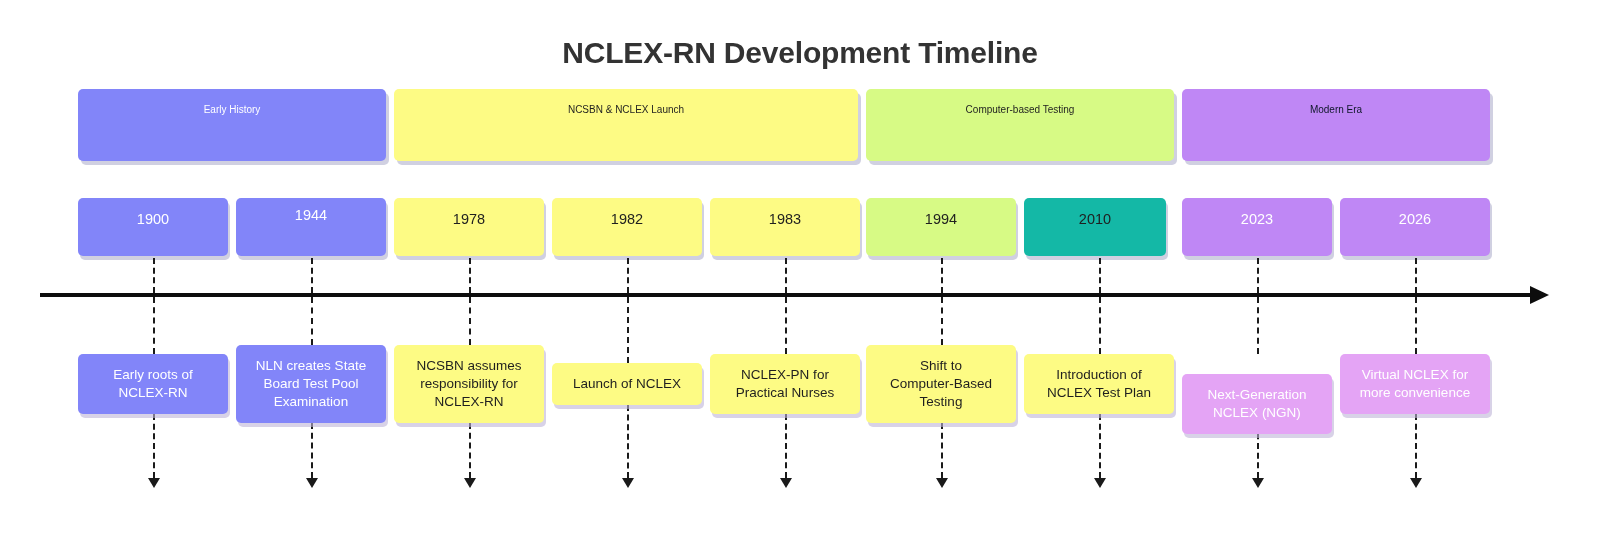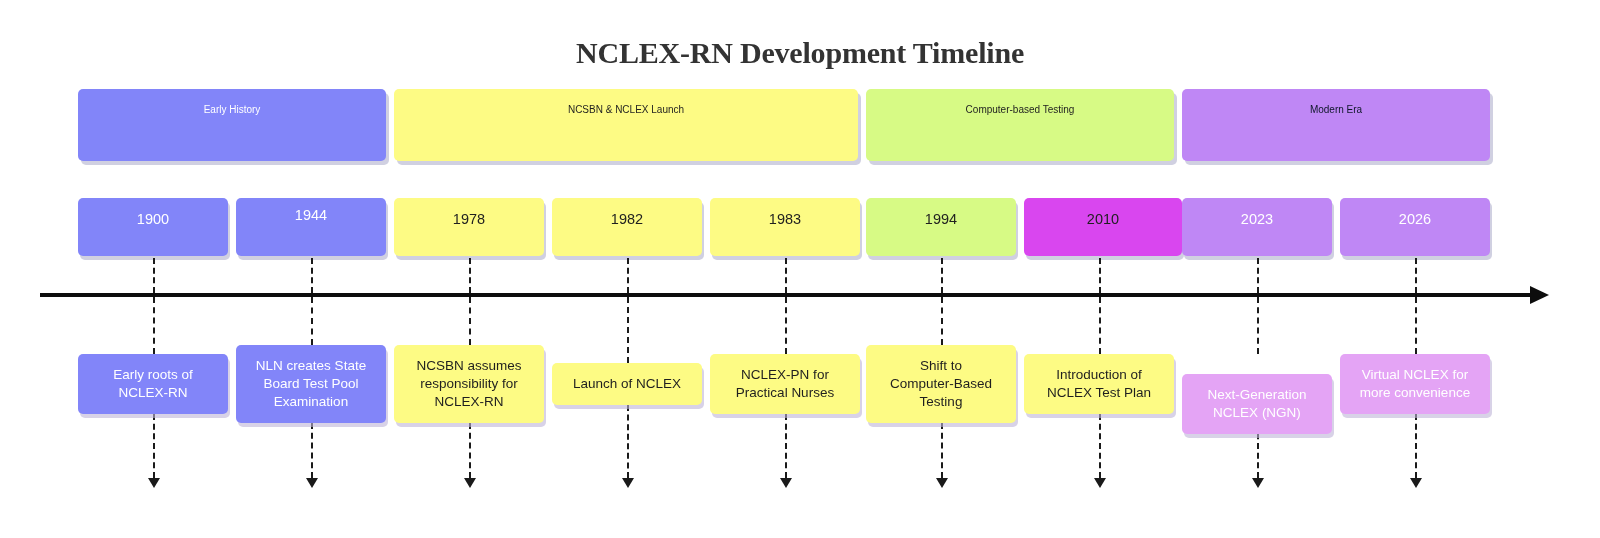--- a/index.html
+++ b/index.html
@@ -24,21 +24,20 @@
   #timeline-title {
     position: absolute;
     top: 36px;
     left: 0;
     width: 1600px;
     text-align: center;
     font-size: 30px;
     font-weight: bold;
     color: #333333;
     letter-spacing: -0.2px;
-    font-family: Liberation Serif, serif;
   }
 
   
   #sections-row {
     position: absolute;
     top: 89px;
     left: 0;
     width: 1600px;
     height: 75px;
   }
@@ -187,21 +186,21 @@
       </div>
       <div class="year-box" style="left: 552px; width: 150px; background: rgb(253, 251, 132);">
         <div class="year-label" style="color: rgb(31, 31, 31);">1982</div>
       </div>
       <div class="year-box" style="left: 710px; width: 150px; background: rgb(253, 251, 132);">
         <div class="year-label" style="color: rgb(31, 31, 31);">1983</div>
       </div>
       <div class="year-box" style="left: 866px; width: 150px; background: rgb(215, 250, 133);">
         <div class="year-label" style="color: rgb(31, 31, 31);">1994</div>
       </div>
-      <div class="year-box" style="left: 1024px; width: 158px; background: #d946ef;">
+      <div class="year-box" style="left: 1024px; width: 142px; background: #14b8a6;">
         <div class="year-label" style="color: rgb(31, 31, 31);">2010</div>
       </div>
       <div class="year-box" style="left: 1182px; width: 150px; background: rgb(191, 135, 245);">
         <div class="year-label" style="color: rgb(255, 255, 255);">2023</div>
       </div>
       <div class="year-box" style="left: 1340px; width: 150px; background: rgb(191, 135, 245);">
         <div class="year-label" style="color: rgb(255, 255, 255);">2026</div>
       </div>
     </div>
 

